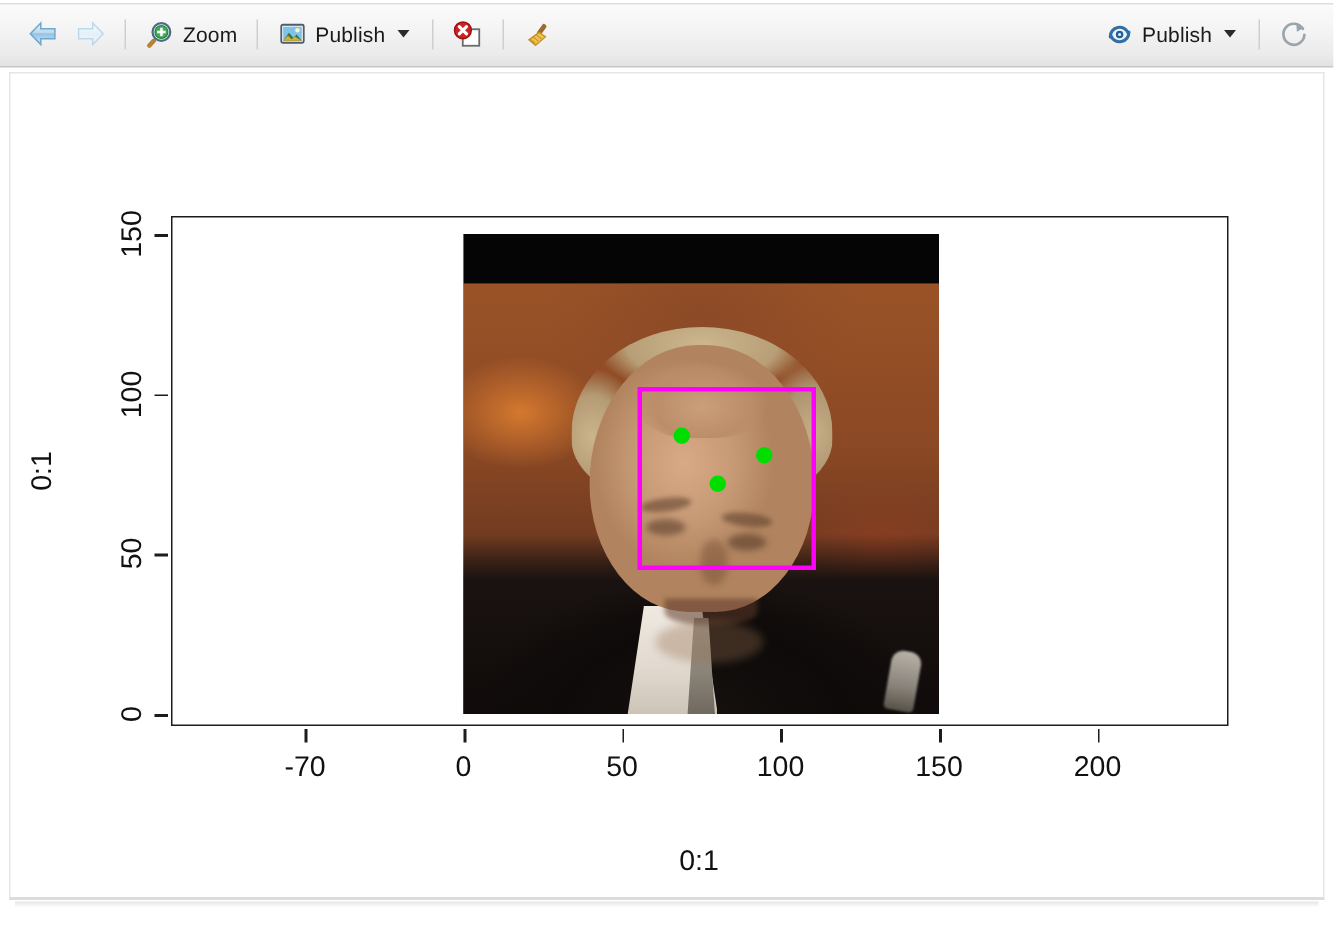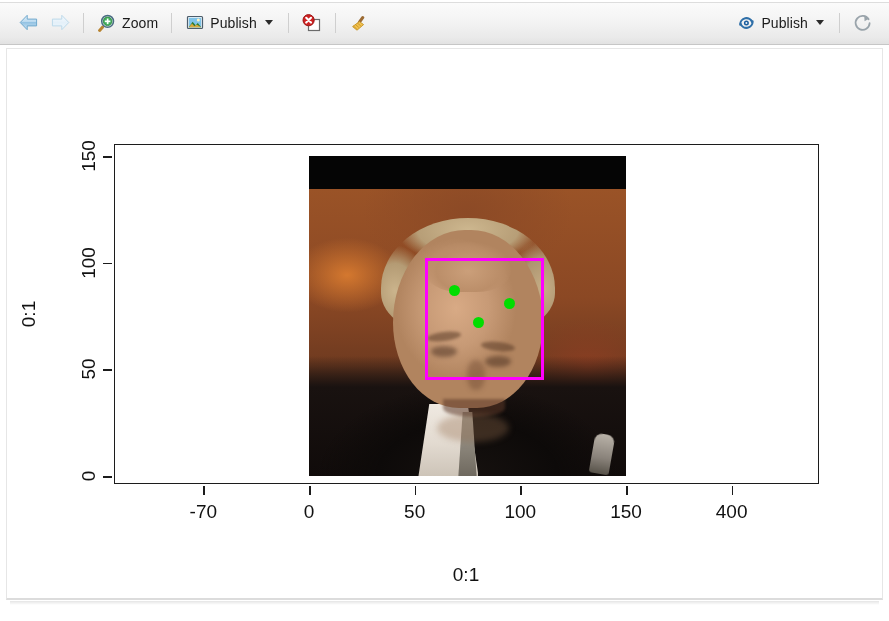--- a/index.html
+++ b/index.html
@@ -529,21 +529,21 @@
           <div class="tick-label-x" style="left: 196.333px; top: 452px;">-70</div>
           <div class="tick-x" style="left: 302px; top: 437px;"></div>
           <div class="tick-label-x" style="left: 302px; top: 452px;">0</div>
           <div class="tick-x" style="left: 407.667px; top: 437px;"></div>
           <div class="tick-label-x" style="left: 407.667px; top: 452px;">50</div>
           <div class="tick-x" style="left: 513.333px; top: 437px;"></div>
           <div class="tick-label-x" style="left: 513.333px; top: 452px;">100</div>
           <div class="tick-x" style="left: 619px; top: 437px;"></div>
           <div class="tick-label-x" style="left: 619px; top: 452px;">150</div>
           <div class="tick-x" style="left: 724.667px; top: 437px;"></div>
-          <div class="tick-label-x" style="left: 724.667px; top: 452px;">400</div>
+          <div class="tick-label-x" style="left: 724.667px; top: 452px;">200</div>
           <div class="tick-y" style="left: 96px; top: 427px;"></div>
           <div class="tick-label-y" style="left: 82px; top: 427px;">0</div>
           <div class="tick-y" style="left: 96px; top: 320.333px;"></div>
           <div class="tick-label-y" style="left: 82px; top: 320.333px;">50</div>
           <div class="tick-y" style="left: 96px; top: 213.667px;"></div>
           <div class="tick-label-y" style="left: 82px; top: 213.667px;">100</div>
           <div class="tick-y" style="left: 96px; top: 107px;"></div>
           <div class="tick-label-y" style="left: 82px; top: 107px;">150</div>
         </div>
 

